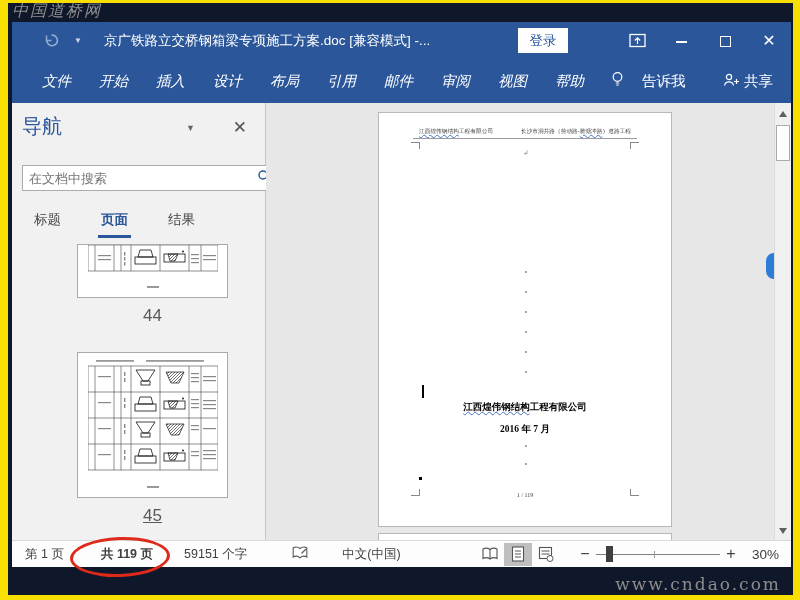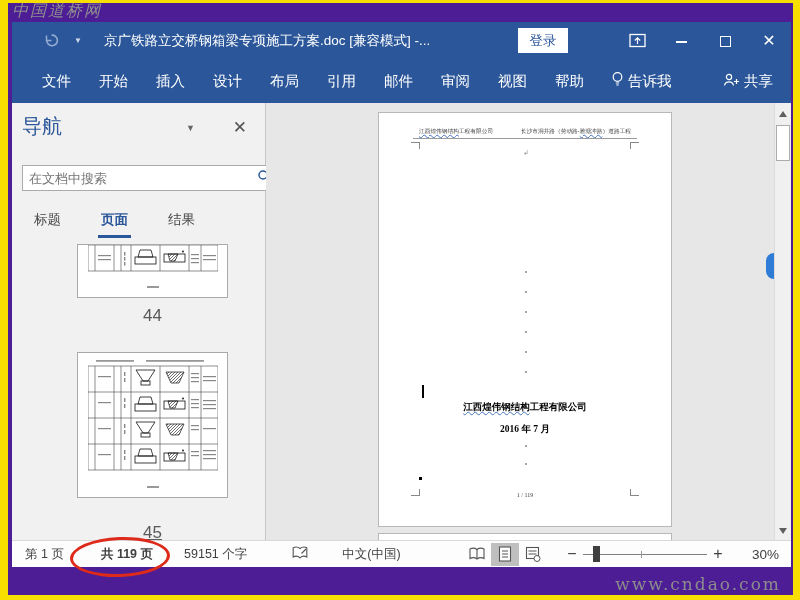--- a/index.html
+++ b/index.html
@@ -4,21 +4,21 @@
 <style>
   * { margin:0; padding:0; box-sizing:border-box; }
   html,body { width:800px; height:600px; }
   body {
     position:relative;
     background:#F8DF00;               
     font-family:"Liberation Sans", sans-serif;
     overflow:hidden;
   }
   
-  .sheet { position:absolute; left:8px; top:3px; right:7px; bottom:5px; background:#4c1d95;padding-left:9px; }
+  .sheet { position:absolute; left:8px; top:3px; right:7px; bottom:5px; background:#0f172a;padding-left:9px; }
   .wm-top {
     position:absolute; left:4px; top:-2px;
     font-family:"DejaVu Serif", serif; font-style:italic;
     font-size:16px; color:#8f8f8f; letter-spacing:2px;
   }
   .wm-bottom {
     position:absolute; right:12px; bottom:1px;
     font-family:"DejaVu Serif", serif;
     font-size:17px; color:#8c8c8c; letter-spacing:2px;
   }
@@ -36,23 +36,23 @@
                background:#fff; color:#2B579A; font-size:13.5px; border:none;
                display:flex; align-items:center; justify-content:center; }
   .win-icons { position:absolute; right:0; top:0; height:37px; display:flex; align-items:center; }
   .win-icon { width:44px; text-align:center; color:#fff; font-size:14px; }
   .ribbon-opts svg { display:block; margin:0 auto; }
   .maxbox { display:inline-block; width:11px; height:11px; border:1.4px solid #fff; vertical-align:middle; }
   .minline { display:inline-block; width:11px; height:1.6px; background:#fff; vertical-align:middle; }
 
   .tabsrow { position:absolute; left:0; top:37px; width:100%; height:44px; background:#2B579A;
              display:flex; align-items:center; color:#fff; font-size:14.5px; }
-  .rtab { margin-left:28px; white-space:nowrap; }
+  .rtab { margin-left:28px; white-space:nowrap;font-style:italic; }
   .rtab:first-child { margin-left:30px; }
-  .tellme { display:flex; align-items:center; margin-left:26px; gap:3px; }
+  .tellme { display:flex; align-items:center; margin-left:26px; gap:17px; }
   .share { display:flex; align-items:center; margin-left:auto; margin-right:18px; gap:4px; }
 
   
   .main { position:absolute; left:0; top:81px; width:100%; height:437px; display:flex; }
 
   
   .navpane { position:relative; width:253px; height:100%; background:#F1F1F1; flex:none; }
   .nav-head { position:absolute; left:10px; top:10px; right:10px; height:30px; }
   .nav-title { font-size:20px; color:#2B579A; }
   .nav-caret { position:absolute; right:60px; top:10px; font-size:9px; color:#666; }
@@ -69,21 +69,21 @@
   .navtab-active::after { content:""; position:absolute; left:-3px; right:-3px; bottom:-9px;
                           height:3px; background:#2B579A; }
   .thumbs { position:absolute; left:0; top:141px; right:0; bottom:0; overflow:hidden; }
   .thumb { position:absolute; left:65px; width:151px; background:#fff; border:1px solid #aaaaaa; }
   .thumb-44 { top:0; height:54px; }
   .thumb-45 { top:108px; height:146px; }
   .thumb svg { display:block; margin:0 auto; }
   .thumb-foot { position:absolute; left:50%; width:12px; height:2px; margin-left:-6px; background:#999; }
   .thumb-label { position:absolute; left:65px; width:151px; text-align:center;
                  font-size:17px; color:#595959; }
-  .lbl-44 { top:62px; } .lbl-45 { top:279px;text-decoration:underline; }
+  .lbl-44 { top:62px; } .lbl-45 { top:262px;text-decoration:underline; }
 
   .vdivider { width:1px; background:#c6c6c6; flex:none; }
 
   
   .docarea { position:relative; flex:1; background:#E7E7E7; overflow:hidden; }
   .page { position:absolute; left:112px; top:9px; width:294px; height:415px;
           background:#fff; border:1px solid #b8b8b8;
           font-family:"Liberation Serif", serif; }
   .page-next { position:absolute; left:112px; top:430px; width:294px; height:8px;
                background:#fff; border:1px solid #b8b8b8; border-bottom:none; }
@@ -132,21 +132,21 @@
   .sb-left { display:flex; align-items:center; margin-left:13px;gap:19px; }
   .g18 { margin-left:18px;font-weight:bold; } .g10 { margin-left:12px; } .g24 { margin-left:25px; } .g14 { margin-left:14px; }
   .sb-right { display:flex; align-items:center; margin-left:auto; margin-right:12px; }
   .view-btn { width:28px; height:23px; display:flex; align-items:center; justify-content:center; }
   .view-active { background:#BFBFBF; }
   .zoom-minus, .zoom-plus { font-size:16px; color:#3f3f3f; width:18px; text-align:center; }
   .zoom-minus { margin-left:16px; }
   .zoom-track { position:relative; width:124px; height:1px; background:#808080; margin:0 2px; }
   .zoom-tick { position:absolute; left:58px; top:-3px; width:1px; height:7px; background:#9a9a9a; }
   .zoom-thumb { position:absolute; left:10px; top:-7.5px; width:7px; height:16px; background:#3f3f3f; }
-  .zoom-pct { margin-left:25px; font-size:13.5px; }
+  .zoom-pct { margin-left:12px; font-size:13.5px; }
 
   
   .red-ellipse { position:absolute; left:62px; top:534px; width:100px; height:40px;
                  border:3.5px solid #DD2A1A; border-radius:50%;
                  transform:rotate(-2deg); z-index:60; }
 </style>
 </head>
 <body>
 
 <div class="sheet">

